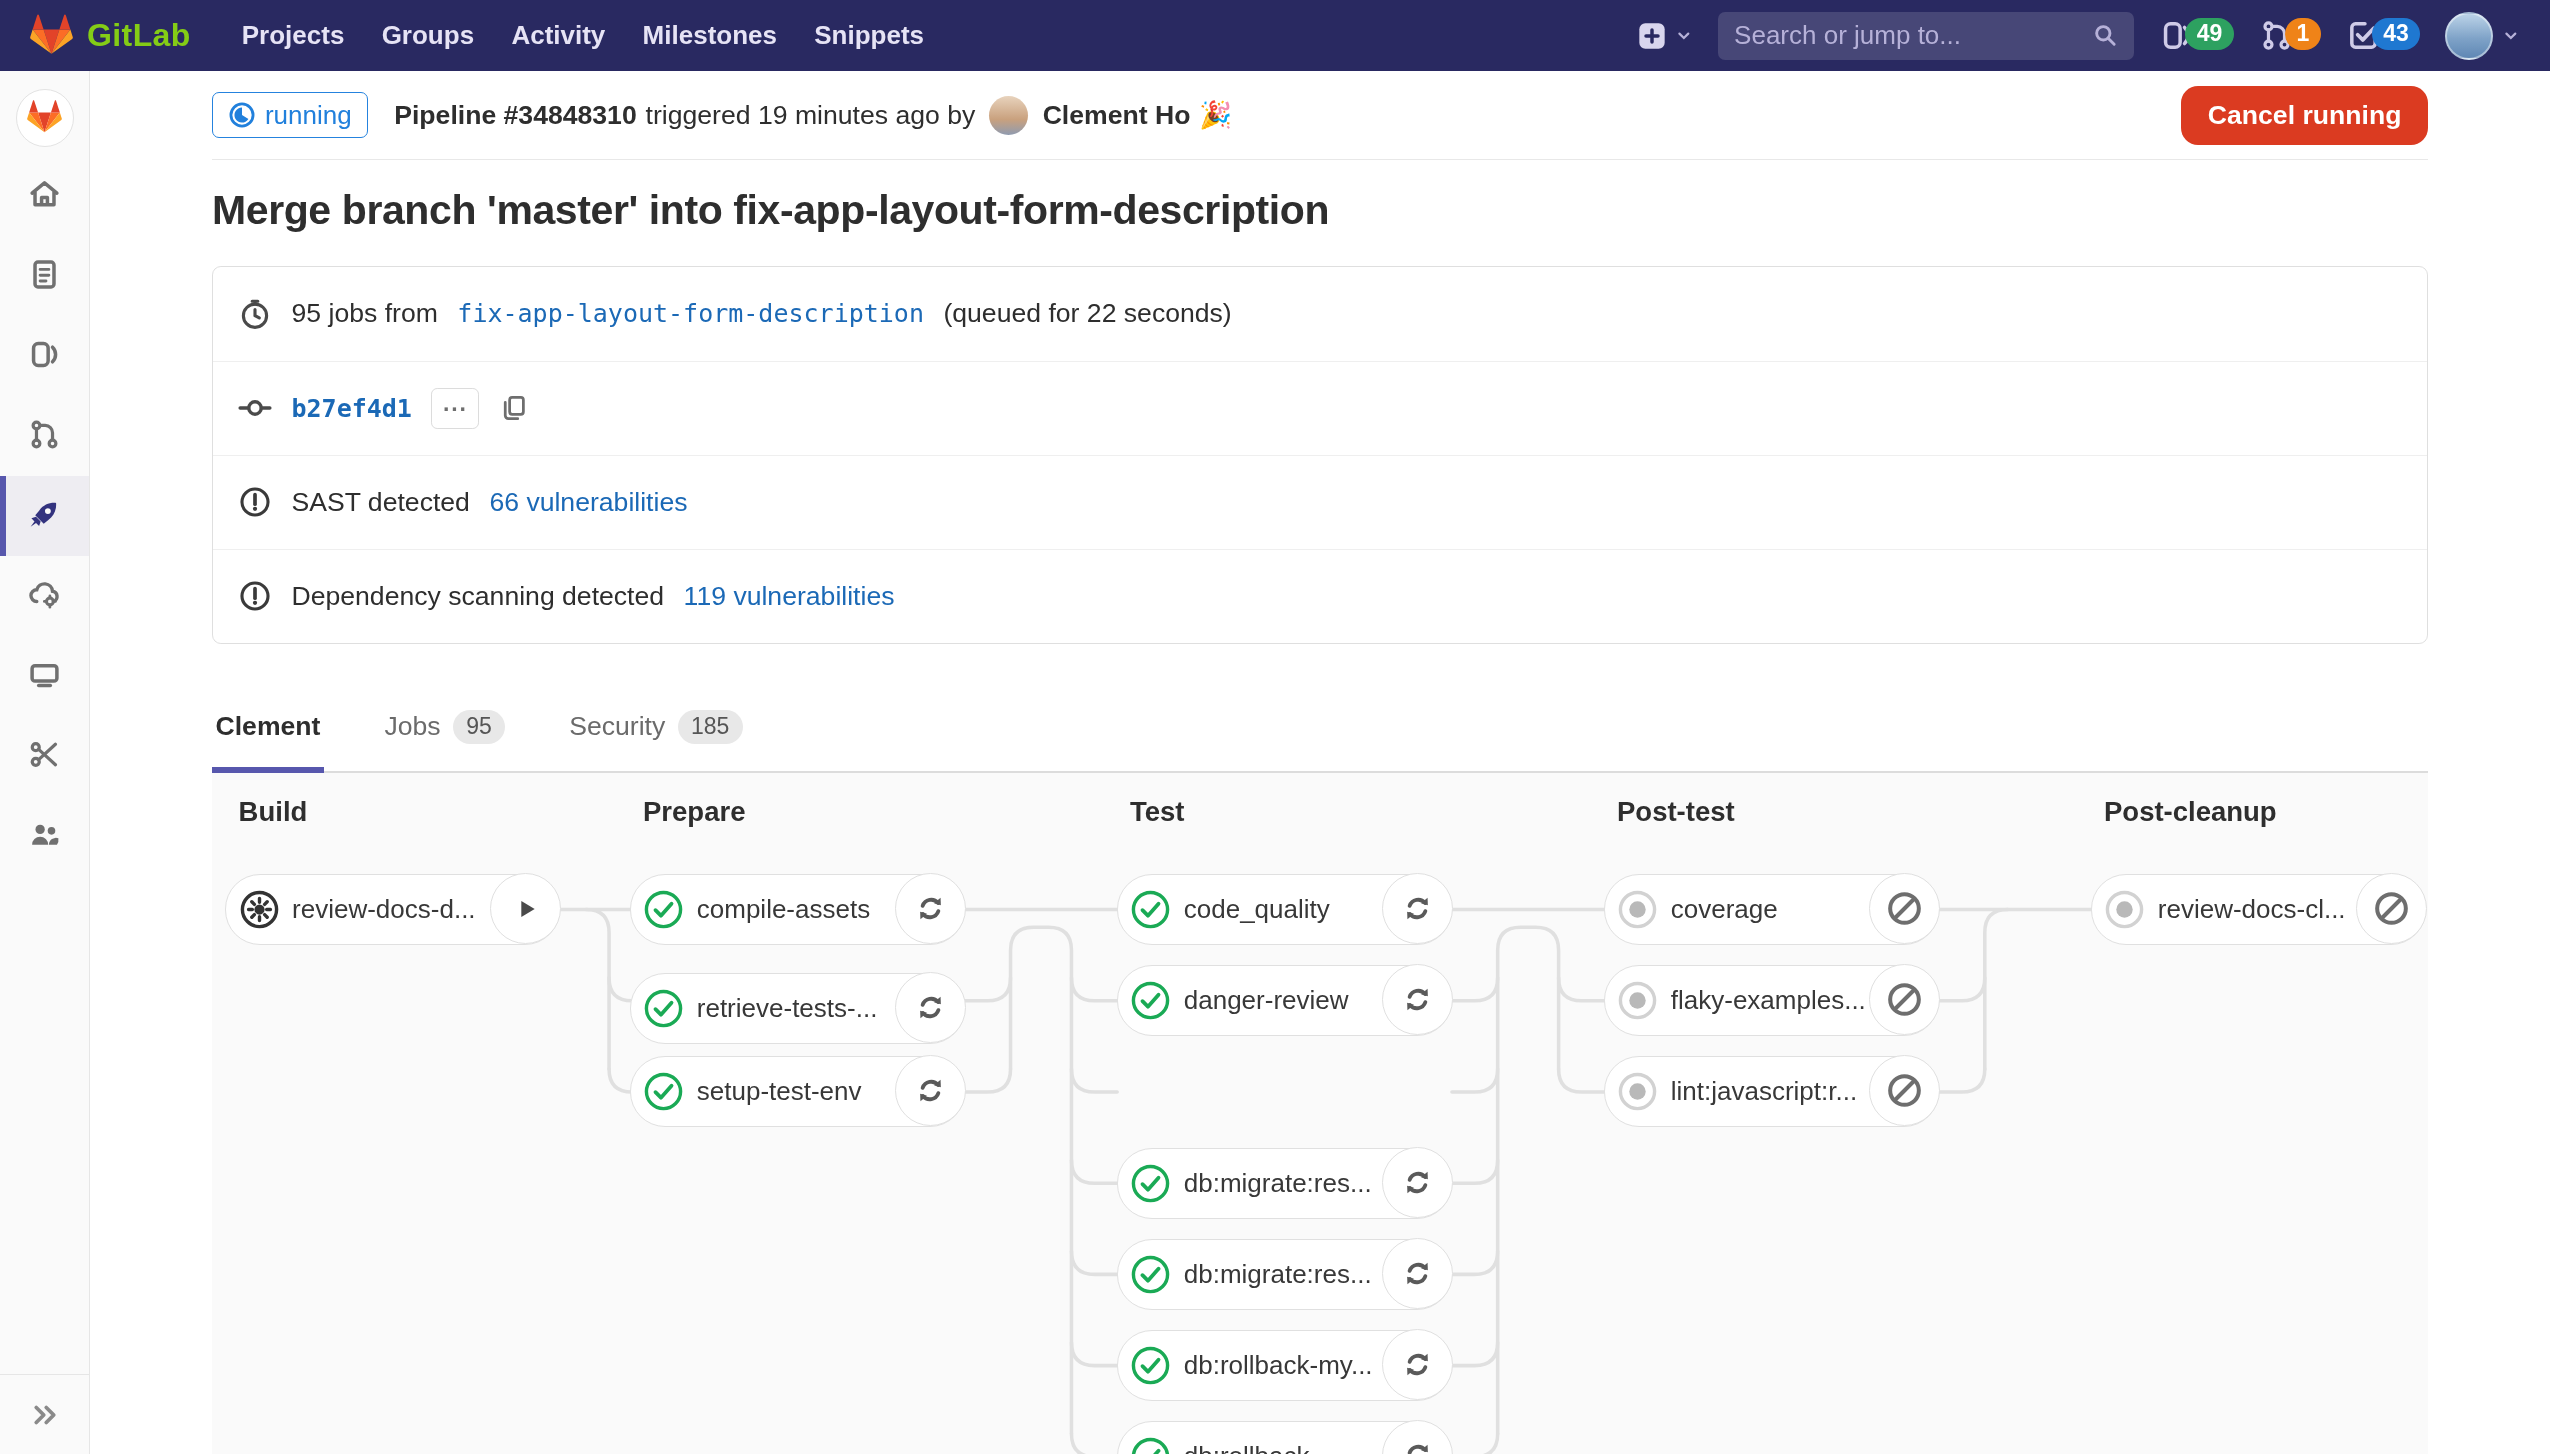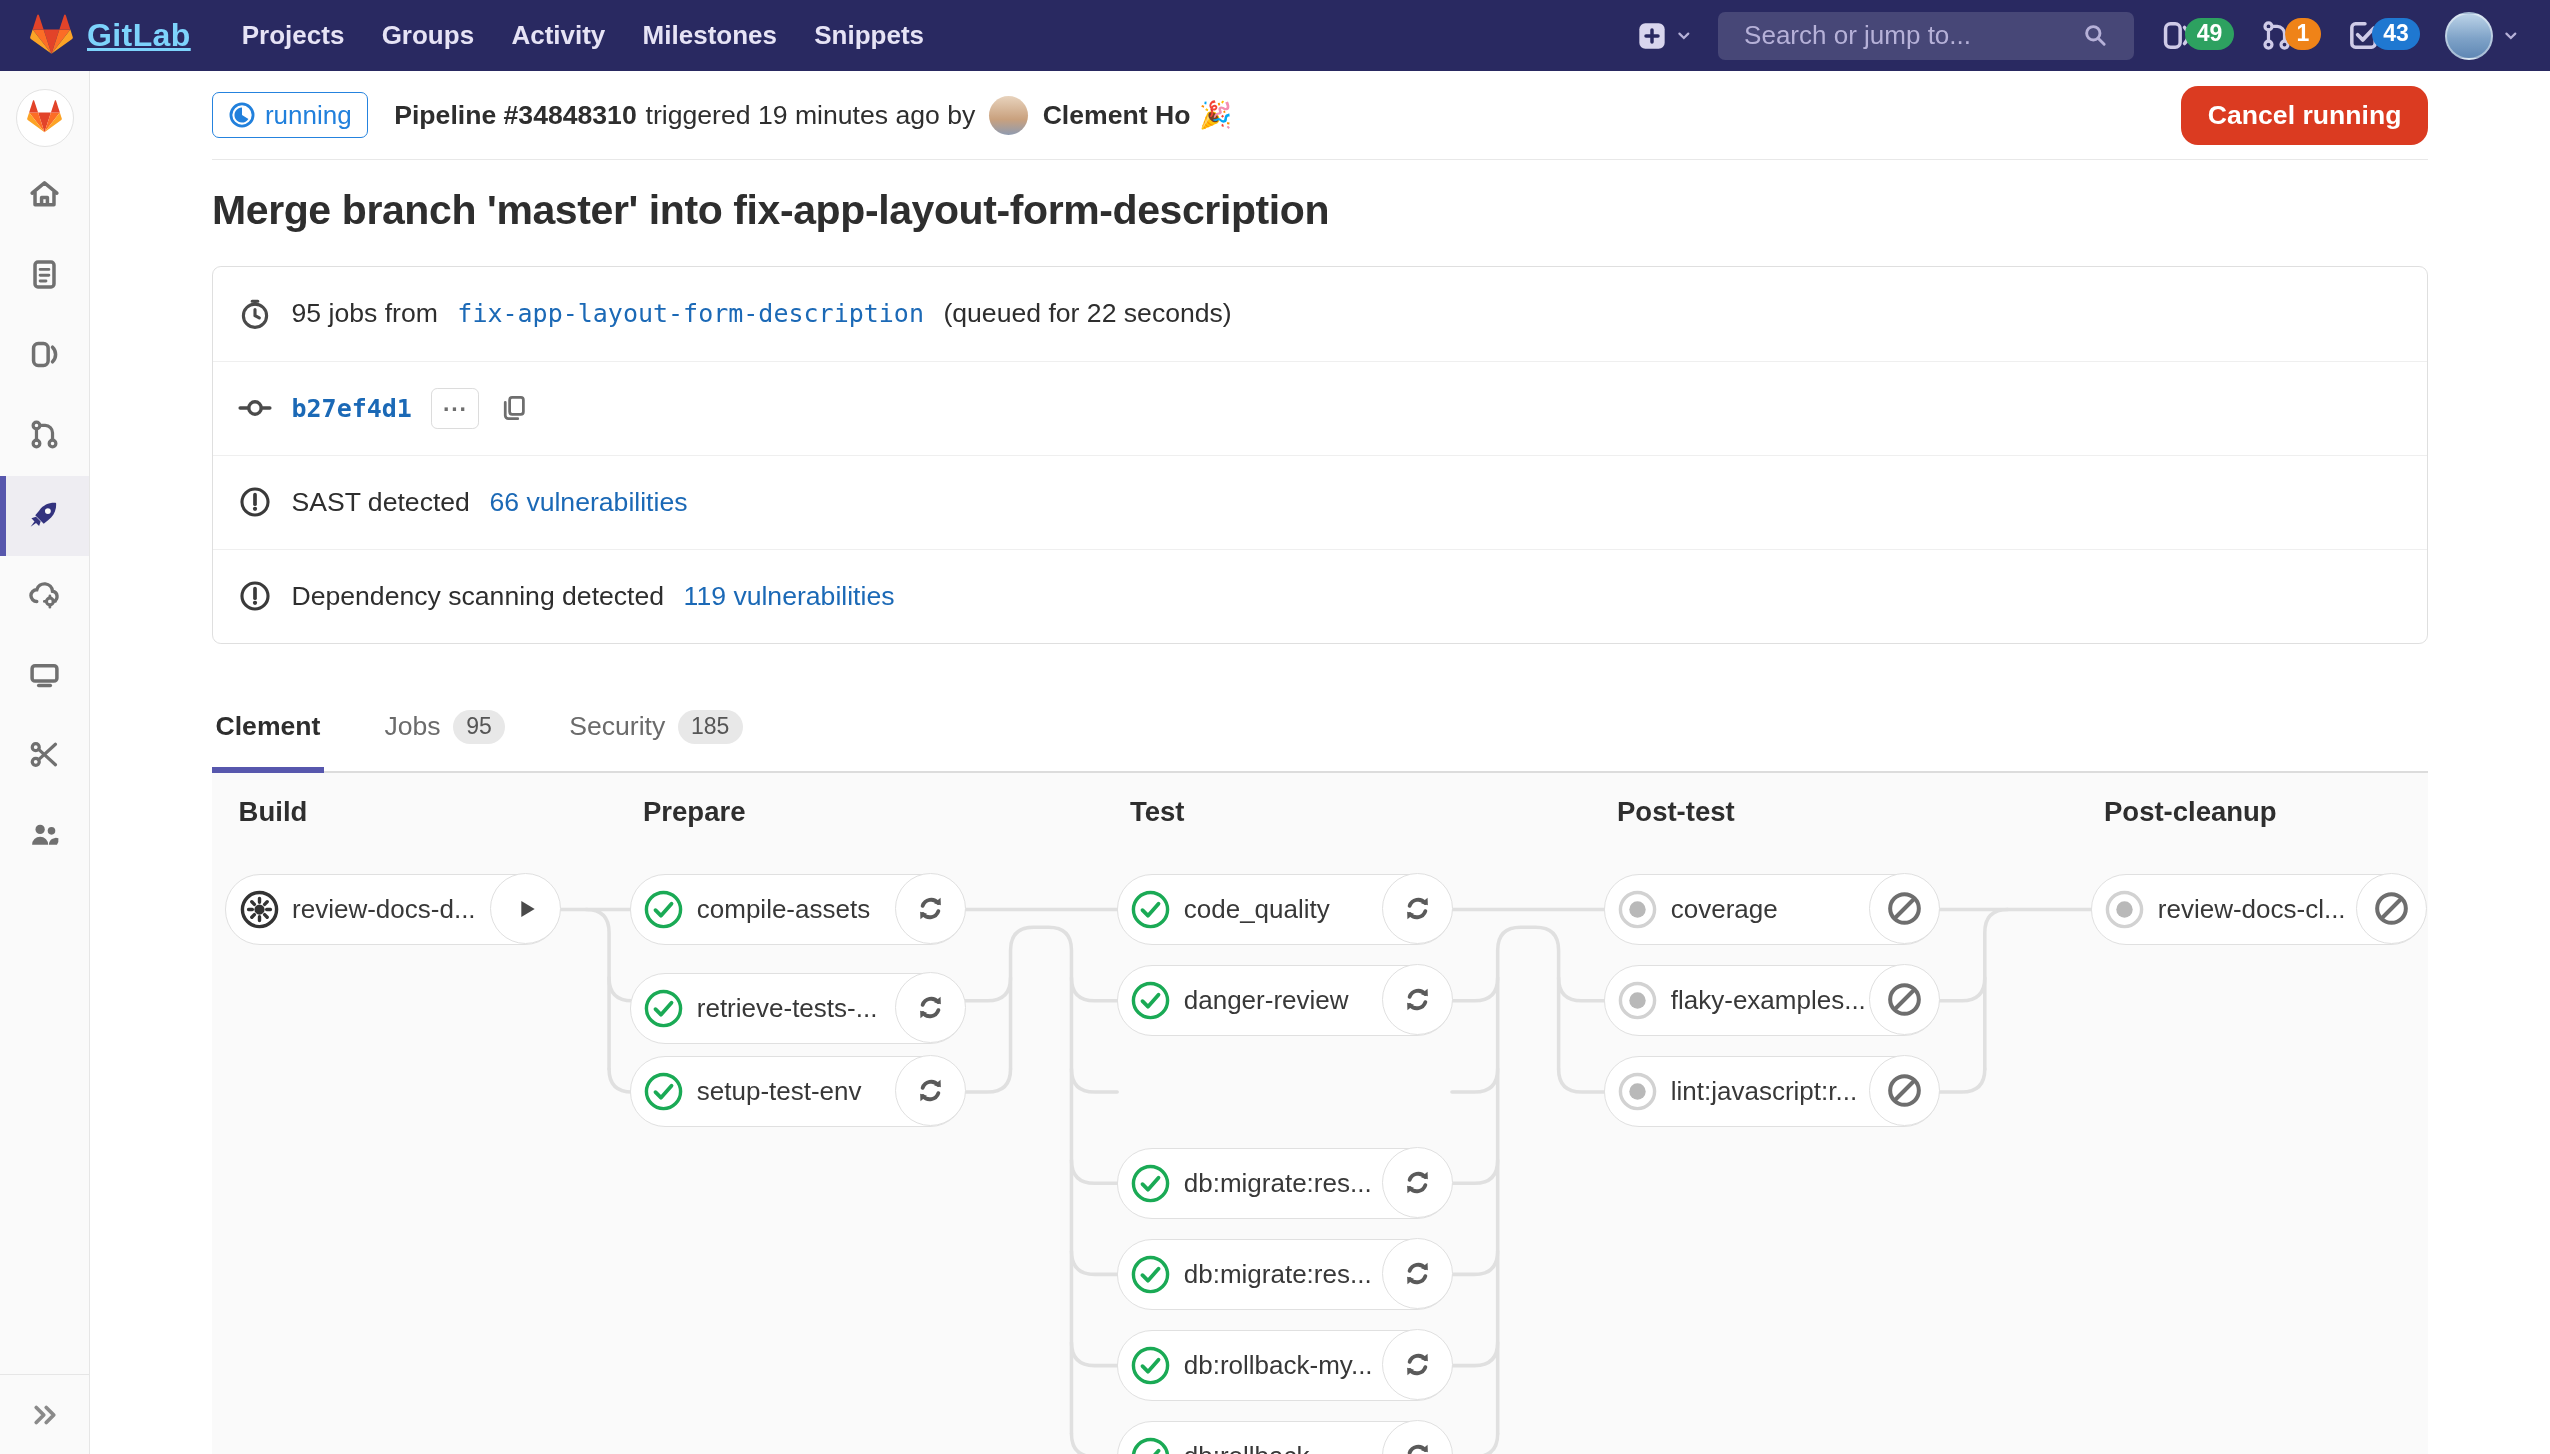--- a/index.html
+++ b/index.html
@@ -4,28 +4,28 @@
 <style>
   * { margin:0; padding:0; box-sizing:border-box; }
   html,body { background:#fff; }
   .app { position:relative; width:2550px; height:1454px; overflow:hidden;
          font-family:"Liberation Sans", sans-serif; color:#2e2e2e; background:#fff; }
 
   
   .navbar { position:absolute; left:0; top:0; width:2550px; height:71px;
             background:#292961; display:flex; align-items:center; padding:0 30px; z-index:10; }
   .brand { display:flex; align-items:center; gap:14px; margin-right:35px; cursor:pointer; }
-  .brand-text { color:#7dd3fc; font-size:32px; font-weight:600; letter-spacing:0.4px;text-decoration:underline; }
+  .brand-text { color:#84cc16; font-size:32px; font-weight:600; letter-spacing:0.4px; }
   .nav-menu { display:flex; list-style:none; gap:5.3px; }
   .nav-item { color:#e6e3f5; font-size:26px; font-weight:600; padding:8.9px 16px; border-radius:5.3px;
               display:flex; align-items:center; gap:7px; cursor:pointer; white-space:nowrap; }
   .nav-right { margin-left:auto; display:flex; align-items:center; gap:25px; }
   .plus-group { display:flex; align-items:center; gap:7px; cursor:pointer; }
   .search-box { position:relative; width:416px; height:48px; background:rgba(255,255,255,.14);
-                border-radius:7px; display:flex; align-items:center; padding:0 26px; }
+                border-radius:7px; display:flex; align-items:center; padding:0 16px; }
   .search-box input { flex:1; background:transparent; border:none; outline:none;
                       color:#e6e3f5; font-size:26px; font-family:"Liberation Sans",sans-serif; }
   .search-box input::placeholder { color:#b6b1d8; }
   .nav-counter { display:flex; align-items:center; cursor:pointer; }
   .count-badge { margin-left:-8.9px; padding:2.7px 11.5px; border-radius:17.7px; color:#fff;
                  font-size:23px; font-weight:700; position:relative; top:-1.8px; }
   .avatar-nav { width:48px; height:48px; border-radius:50%;
                 background:linear-gradient(180deg,#bcd3e8 0%,#7fa3c8 55%,#5f87b4 100%);
                 border:2.7px solid rgba(255,255,255,.45); }
   .nav-user { display:flex; align-items:center; gap:8.9px; cursor:pointer; }

